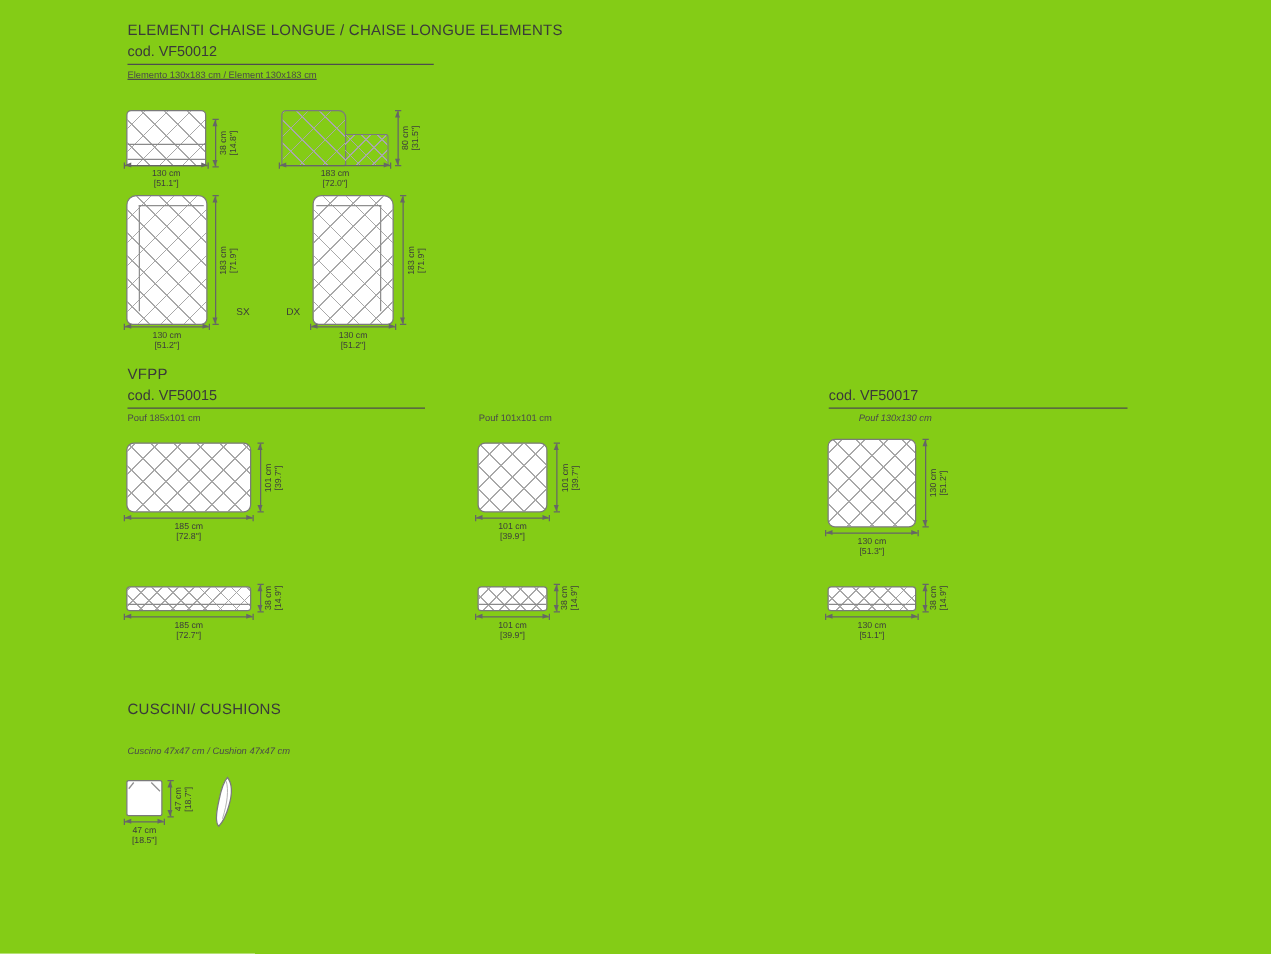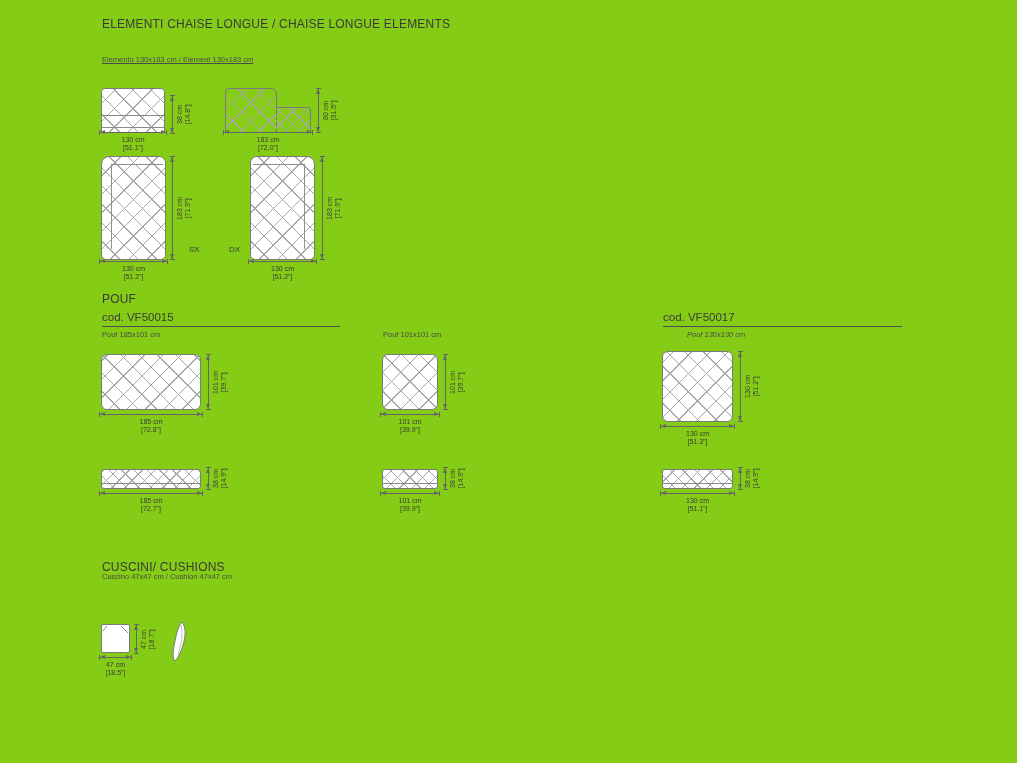--- a/index.html
+++ b/index.html
@@ -50,20 +50,21 @@
   .vtextwrap{position:absolute;left:4px;top:0;bottom:0;width:20px;display:flex;align-items:center;justify-content:center;}
   .vtext{transform:rotate(-90deg);display:block;text-align:center;font-size:7px;line-height:1.2;color:#3c3c3c;white-space:nowrap;}
   .vtext span{display:block;}
 </style>
 </head>
 <body>
 
 <div id="canvas">
 
   <div class="sec-title" style="left:102px;top:17px;">ELEMENTI CHAISE LONGUE / CHAISE LONGUE ELEMENTS</div>
+  <div class="code-line" style="left:102px;top:36px;width:245px;">cod. VF50012</div>
   <div class="subtitle" style="left:102px;top:55px;text-decoration:underline;">Elemento 130x183 cm / Element 130x183 cm</div>
 
   <div class="diagram quilt" style="left:101px;top:88px;width:64px;height:45px;border-radius:4px 4px 2px 2px;">
     <div class="divider" style="top:26px;"></div>
     <div class="baseline"></div>
   </div>
   <div class="hdim" style="left:99px;top:130px;width:68px;">
     <span class="hline">
         <i class="ha l"></i>
         <i class="ha r"></i>
@@ -160,21 +161,21 @@
     <span class="hline">
         <i class="ha l"></i>
         <i class="ha r"></i>
       </span>
     <span class="htext">
         <span>130 cm</span>
         <span>[51.2"]</span>
       </span>
   </div>
 
-  <div class="sec-title" style="left:102px;top:292px;">POUF</div>
+  <div class="sec-title" style="left:102px;top:292px;">VFPP</div>
 
   <div class="code-line" style="left:102px;top:311px;width:238px;">cod. VF50015</div>
   <div class="subtitle" style="left:102px;top:330px;">Pouf 185x101 cm</div>
   <div class="diagram quilt" style="left:101px;top:354px;width:100px;height:56px;border-radius:6px;"></div>
   <div class="hdim" style="left:99px;top:412px;width:104px;">
     <span class="hline">
         <i class="ha l"></i>
         <i class="ha r"></i>
       </span>
     <span class="htext">
@@ -315,21 +316,21 @@
       </span>
     <span class="vtextwrap">
         <span class="vtext">
           <span>38 cm</span>
           <span>[14.9"]</span>
         </span>
       </span>
   </div>
 
   <div class="sec-title" style="left:102px;top:560px;">CUSCINI/ CUSHIONS</div>
-  <div class="subtitle" style="left:102px;top:572px;">Cuscino 47x47 cm / Cushion 47x47 cm</div>
+  <div class="subtitle" style="left:102px;top:596px;font-style:italic;">Cuscino 47x47 cm / Cushion 47x47 cm</div>
 
   <div class="diagram" style="left:101px;top:624px;width:29px;height:29px;border-radius:2px;">
     <svg width="27" height="27" style="position:absolute;left:0;top:0;">
       <line x1="19" y1="1" x2="26" y2="8" stroke="#8f8f8f" stroke-width="1"></line>
       <line x1="1" y1="6" x2="5" y2="1" stroke="#8f8f8f" stroke-width="1"></line>
     </svg>
   </div>
   <div class="hdim" style="left:99px;top:655px;width:33px;">
     <span class="hline">
         <i class="ha l"></i>

